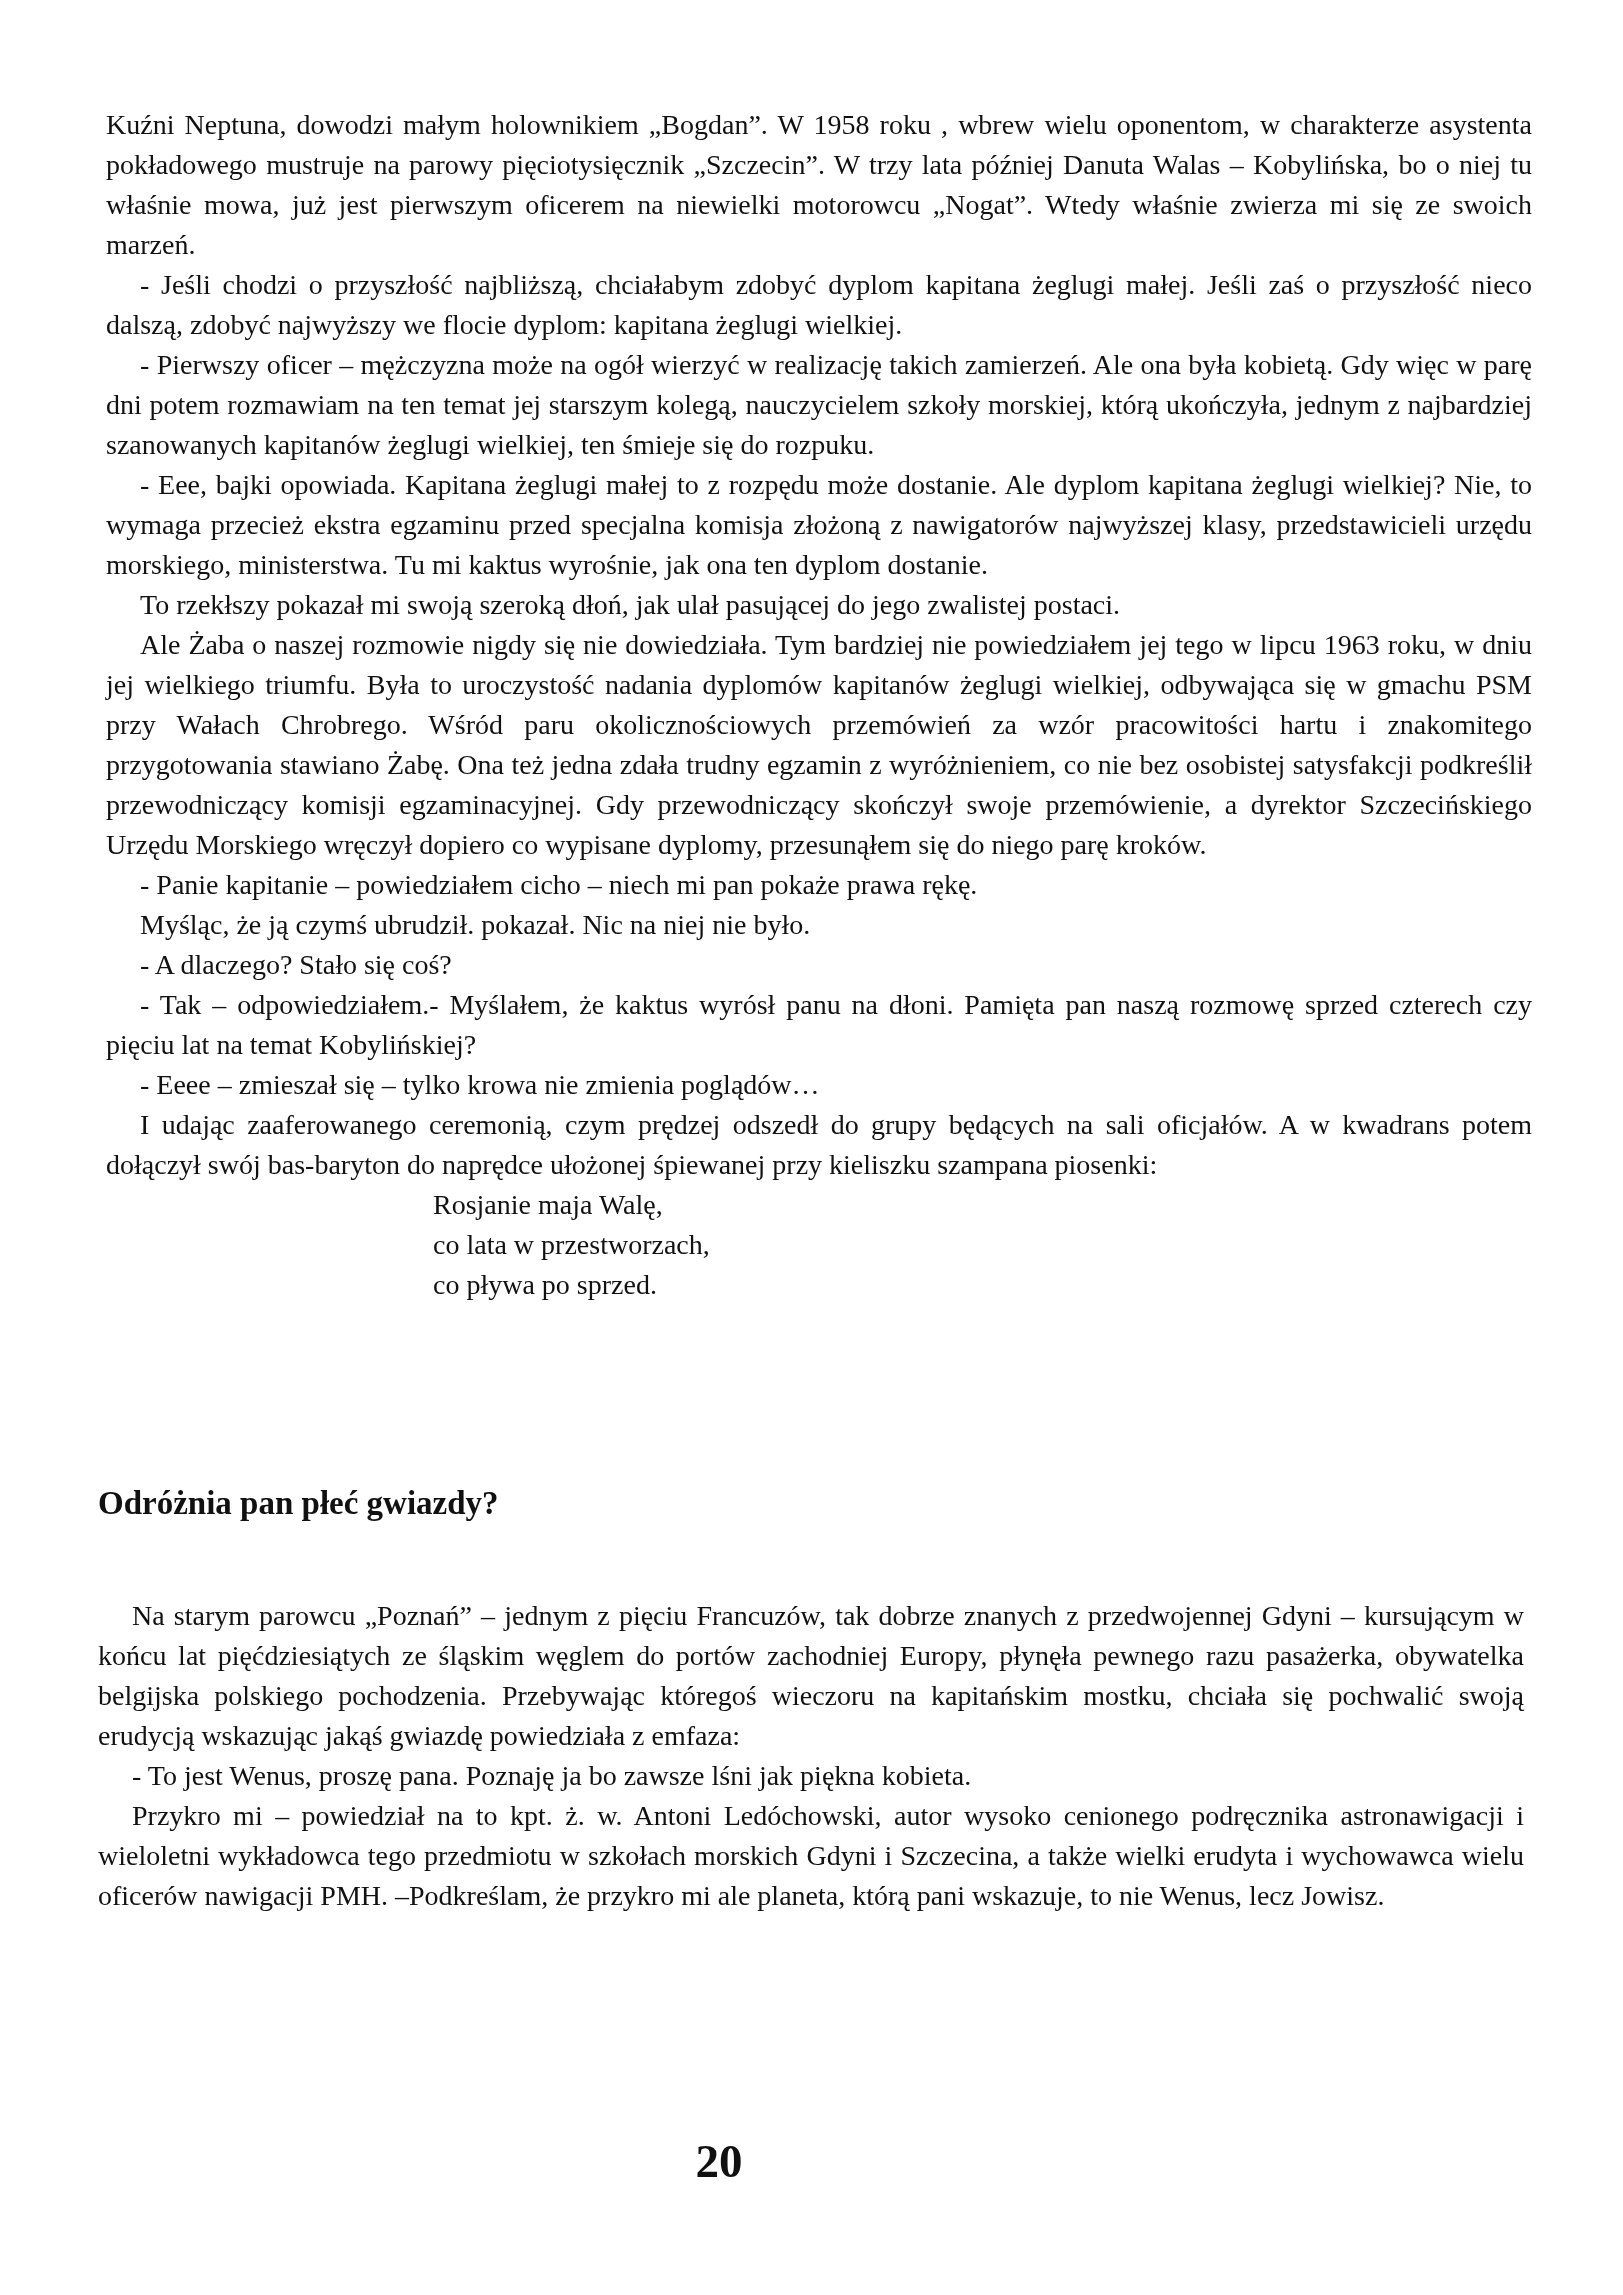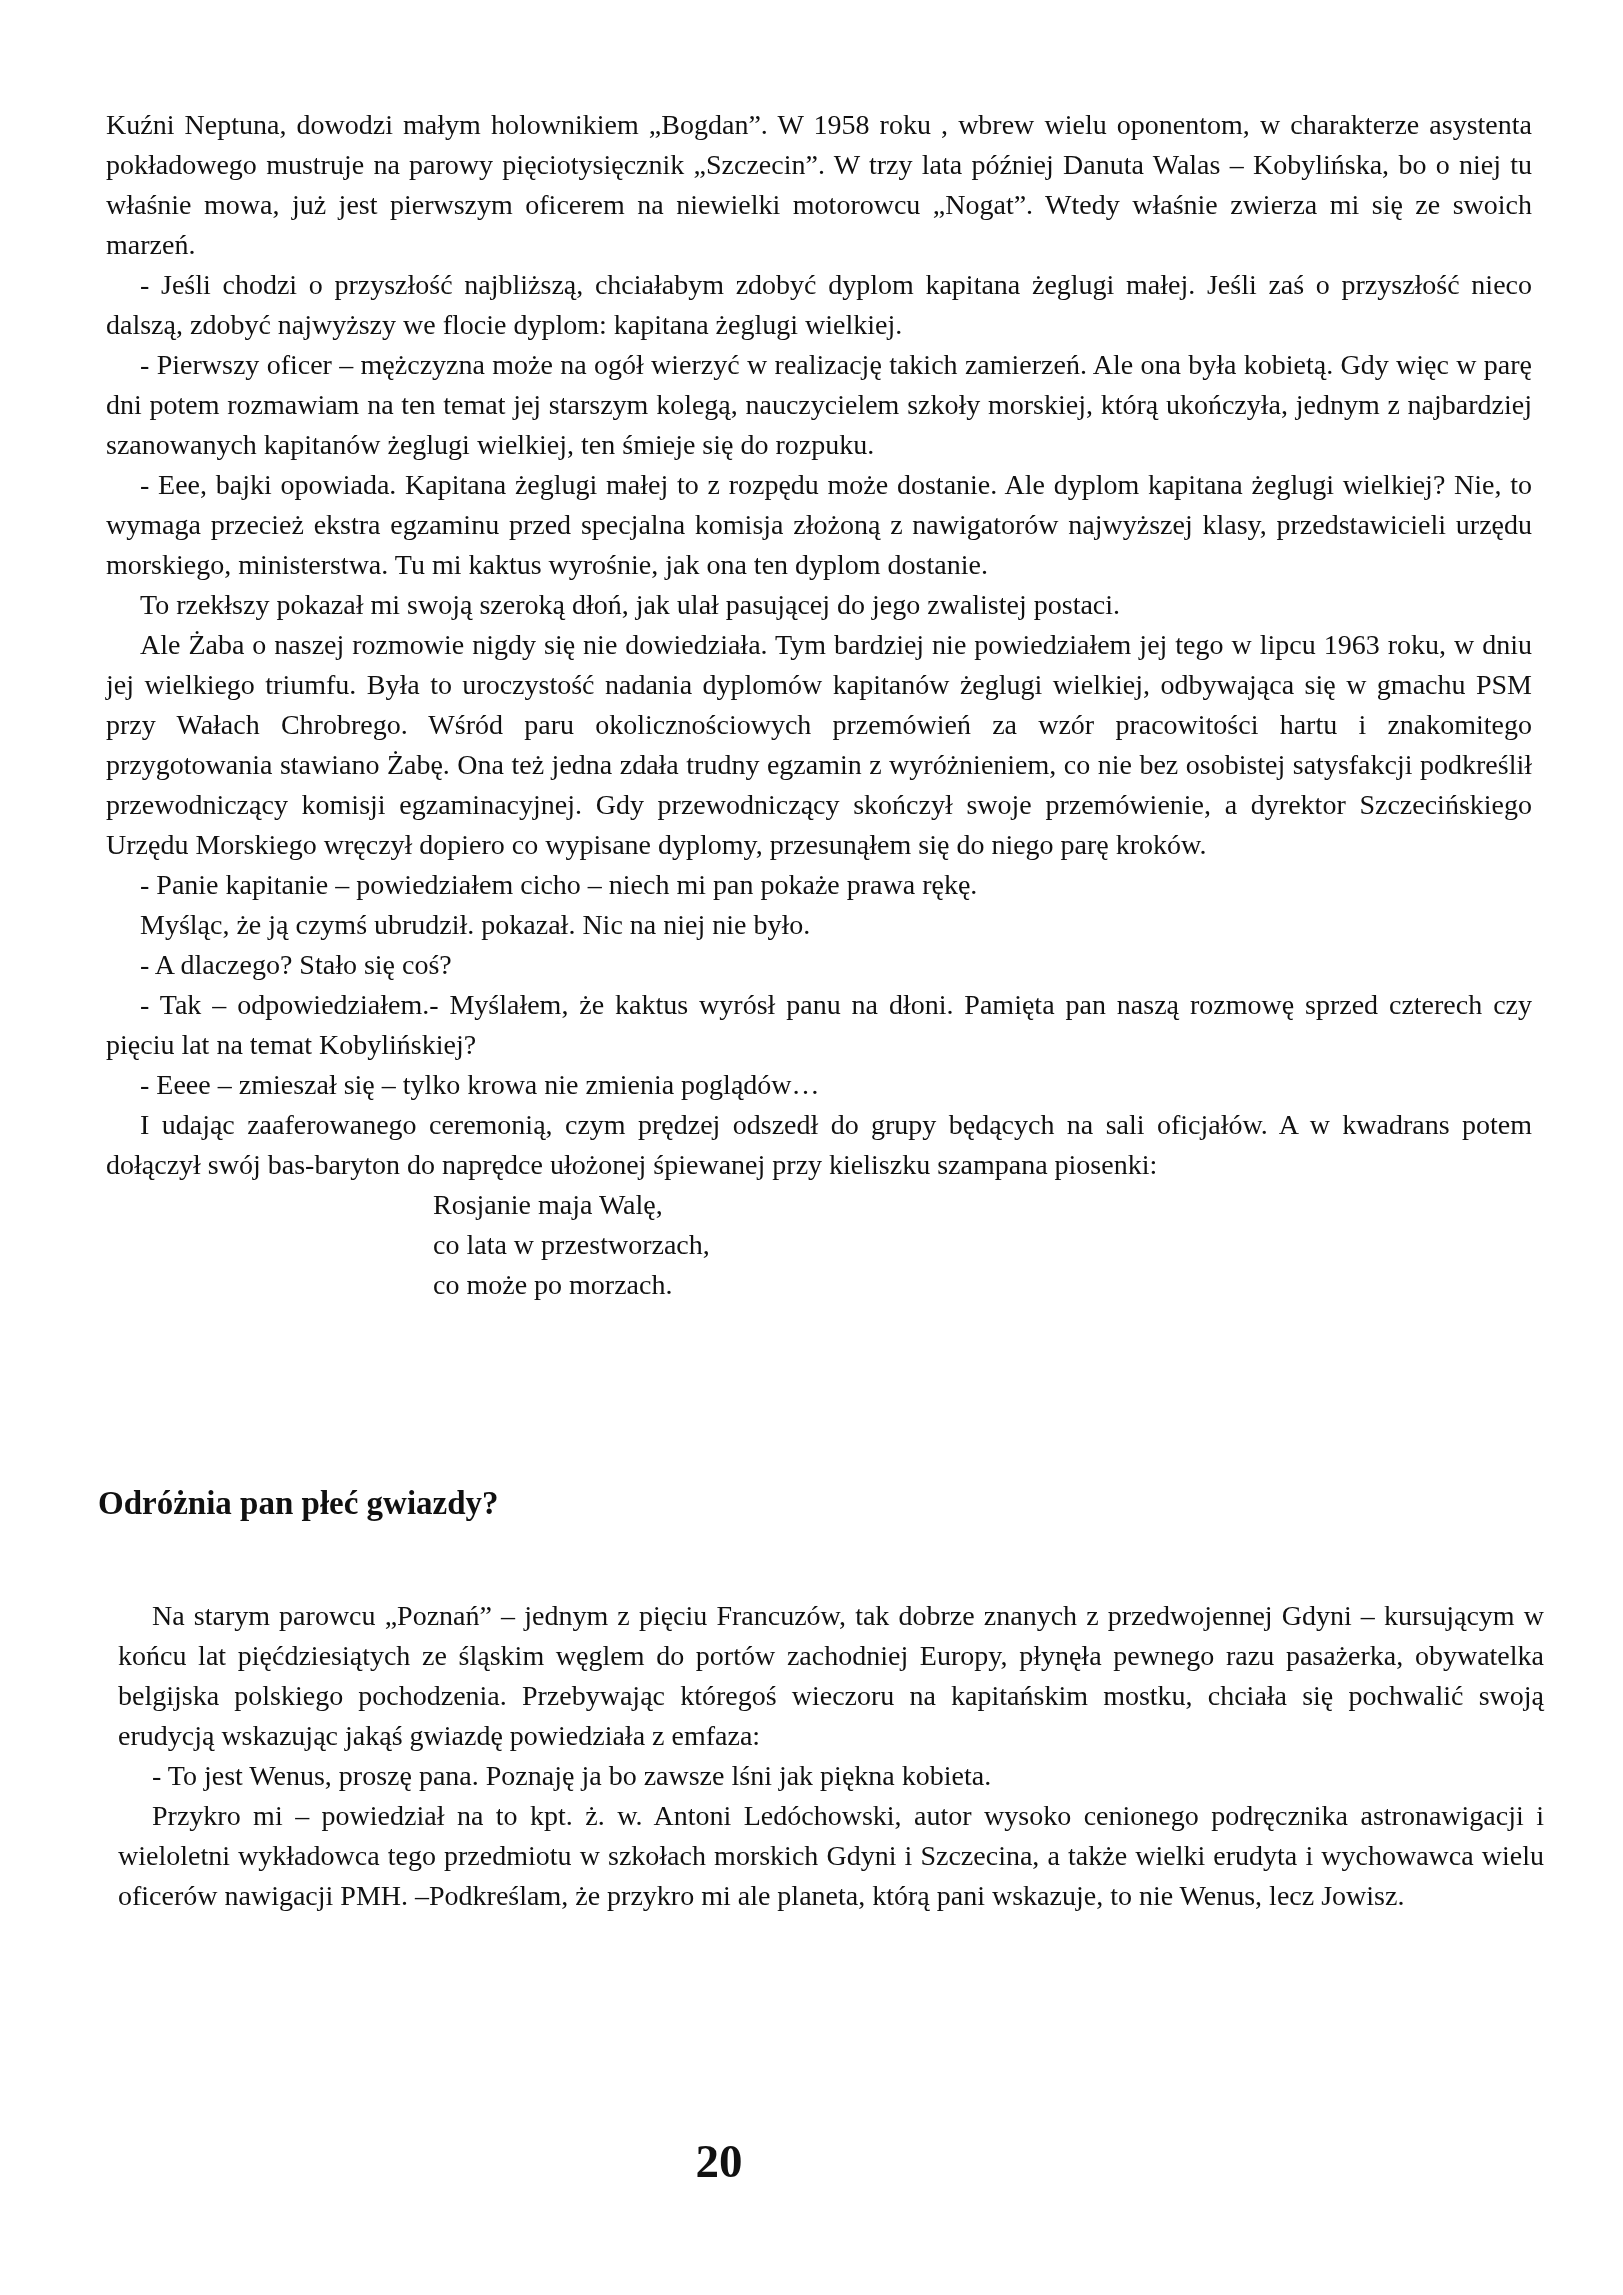--- a/index.html
+++ b/index.html
@@ -14,21 +14,21 @@
   .p.noindent { text-indent: 0; }
   .poem { margin: 0; padding-left: 327px; }
   .poem-line { display: block; }
   .heading {
     position: absolute; left: 98px; top: 1485px;
     font-family: "Liberation Serif", "DejaVu Serif", serif;
     font-weight: bold; font-size: 33px; color: #111111; margin: 0; text-align: right;
   }
   .section2 { position: absolute; left: 98px; top: 1596px; width: 1426px;
     font-family: "Liberation Serif", "DejaVu Serif", serif;
-    font-size: 28px; line-height: 40px; color: #111111; margin-left: 20px; }
+    font-size: 28px; line-height: 40px; color: #111111; }
   .page-number {
     position: absolute; left: 0; width: 1438px; top: 2134px; text-align: center;
     font-family: "Liberation Serif", "DejaVu Serif", serif;
     font-weight: bold; font-size: 47px; color: #111111;
   }
 </style>
 </head>
 <body>
 
 <div class="page">
@@ -40,21 +40,21 @@
   <p class="p indent">Ale Żaba o naszej rozmowie nigdy się nie dowiedziała. Tym bardziej nie powiedziałem jej tego w lipcu 1963 roku, w dniu jej wielkiego triumfu. Była to uroczystość nadania dyplomów kapitanów żeglugi wielkiej, odbywająca się w gmachu PSM przy Wałach Chrobrego. Wśród paru okolicznościowych przemówień za wzór pracowitości hartu i znakomitego przygotowania stawiano Żabę. Ona też jedna zdała trudny egzamin z wyróżnieniem, co nie bez osobistej satysfakcji podkreślił przewodniczący komisji egzaminacyjnej. Gdy przewodniczący skończył swoje przemówienie, a dyrektor Szczecińskiego Urzędu Morskiego wręczył dopiero co wypisane dyplomy, przesunąłem się do niego parę kroków.</p>
   <p class="p indent">- Panie kapitanie – powiedziałem cicho – niech mi pan pokaże prawa rękę.</p>
   <p class="p indent">Myśląc, że ją czymś ubrudził. pokazał. Nic na niej nie było.</p>
   <p class="p indent">- A dlaczego? Stało się coś?</p>
   <p class="p indent">- Tak – odpowiedziałem.- Myślałem, że kaktus wyrósł panu na dłoni. Pamięta pan naszą rozmowę sprzed czterech czy pięciu lat na temat Kobylińskiej?</p>
   <p class="p indent">- Eeee – zmieszał się – tylko krowa nie zmienia poglądów…</p>
   <p class="p indent">I udając zaaferowanego ceremonią, czym prędzej odszedł do grupy będących na sali oficjałów. A w kwadrans potem dołączył swój bas-baryton do naprędce ułożonej  śpiewanej przy kieliszku szampana piosenki:</p>
   <div class="poem">
     <span class="poem-line">Rosjanie maja Walę,</span>
     <span class="poem-line">co lata w przestworzach,</span>
-    <span class="poem-line">co może po morzach.</span>
+    <span class="poem-line">co pływa po sprzed.</span>
   </div>
 </div>
 
 <h2 class="heading">Odróżnia pan płeć gwiazdy?</h2>
 
 <div class="section2">
   <p class="p indent">Na starym parowcu „Poznań” – jednym z pięciu Francuzów, tak dobrze znanych z przedwojennej Gdyni – kursującym w końcu lat pięćdziesiątych ze śląskim węglem do portów zachodniej Europy, płynęła pewnego razu pasażerka, obywatelka belgijska polskiego pochodzenia. Przebywając któregoś wieczoru na kapitańskim mostku, chciała się pochwalić swoją erudycją wskazując jakąś gwiazdę powiedziała z emfaza:</p>
   <p class="p indent">- To jest Wenus, proszę pana. Poznaję ja bo zawsze lśni jak piękna kobieta.</p>
   <p class="p indent">Przykro mi – powiedział na to kpt. ż. w. Antoni Ledóchowski, autor wysoko cenionego podręcznika astronawigacji i wieloletni wykładowca tego przedmiotu w szkołach morskich Gdyni i Szczecina, a także wielki erudyta i wychowawca wielu oficerów nawigacji PMH. –Podkreślam, że przykro mi ale planeta, którą pani wskazuje, to nie Wenus, lecz Jowisz.</p>
 </div>

